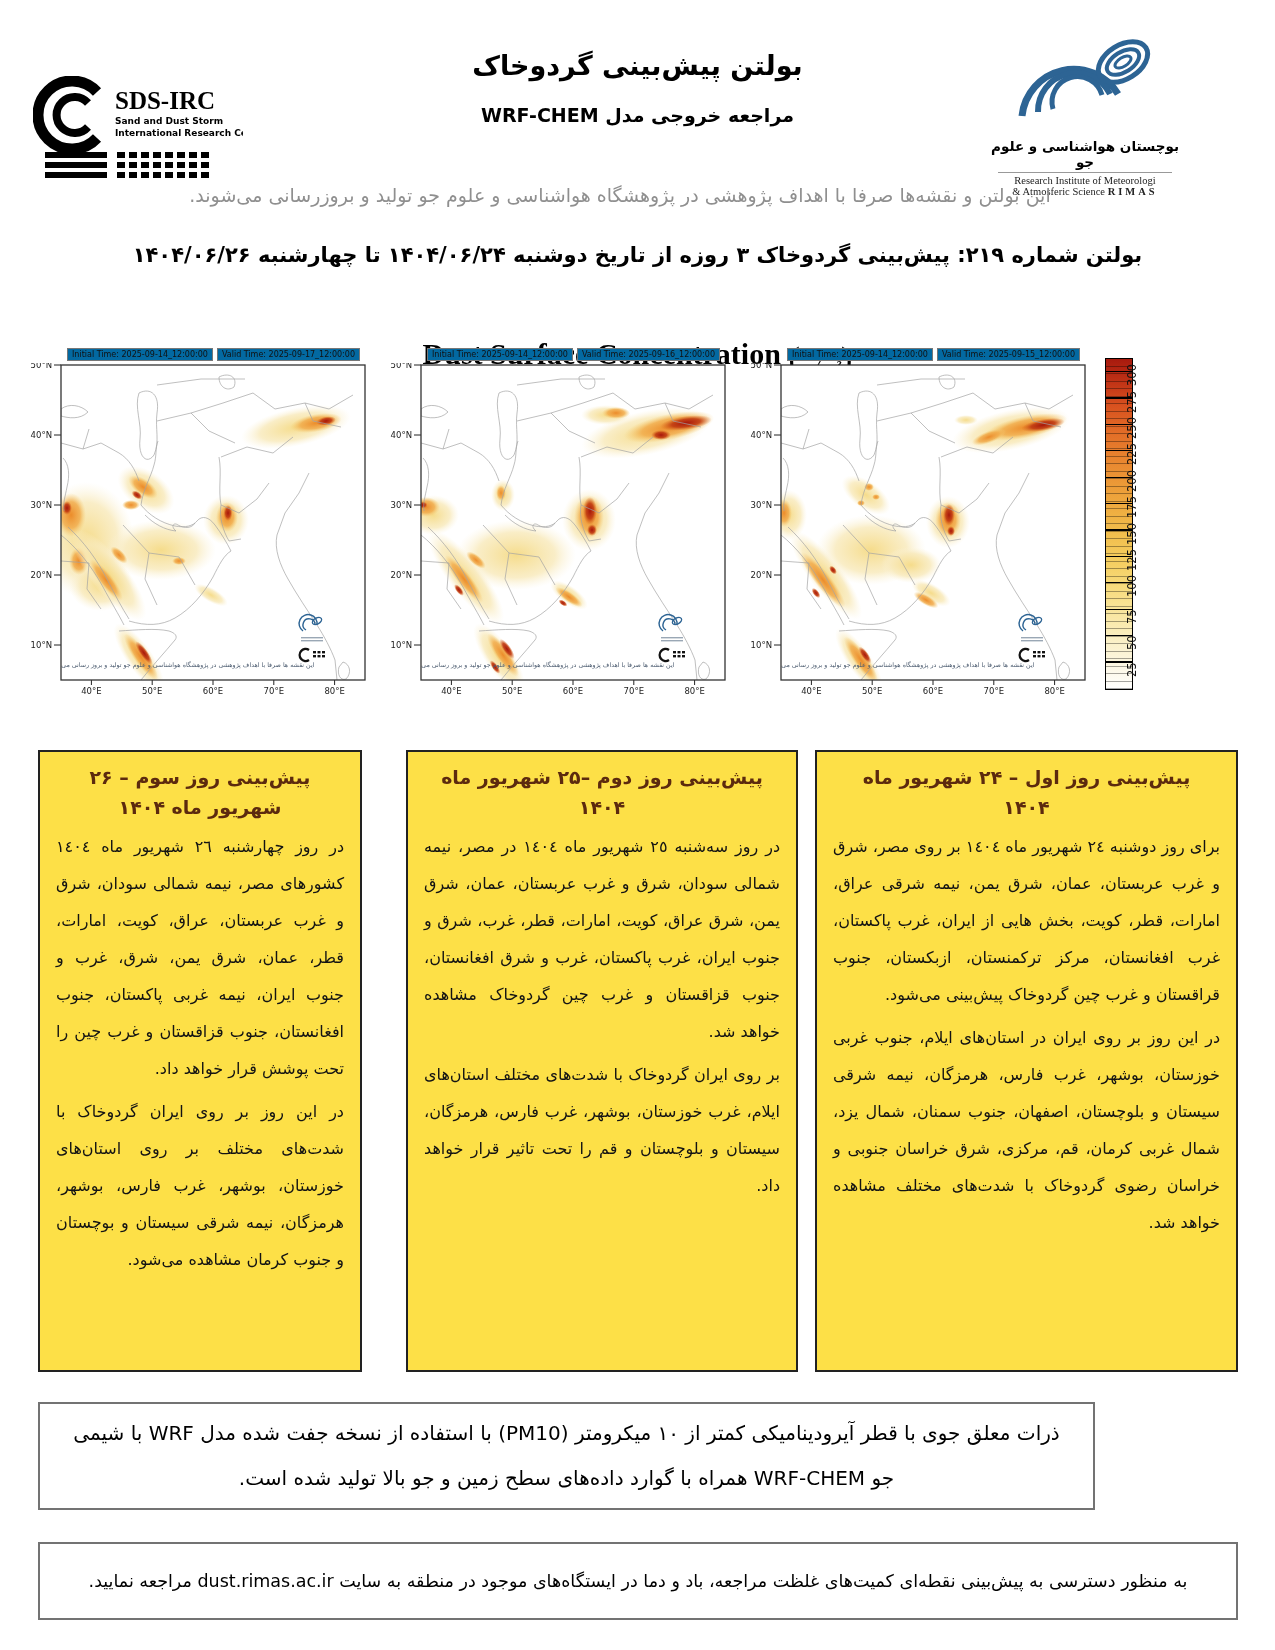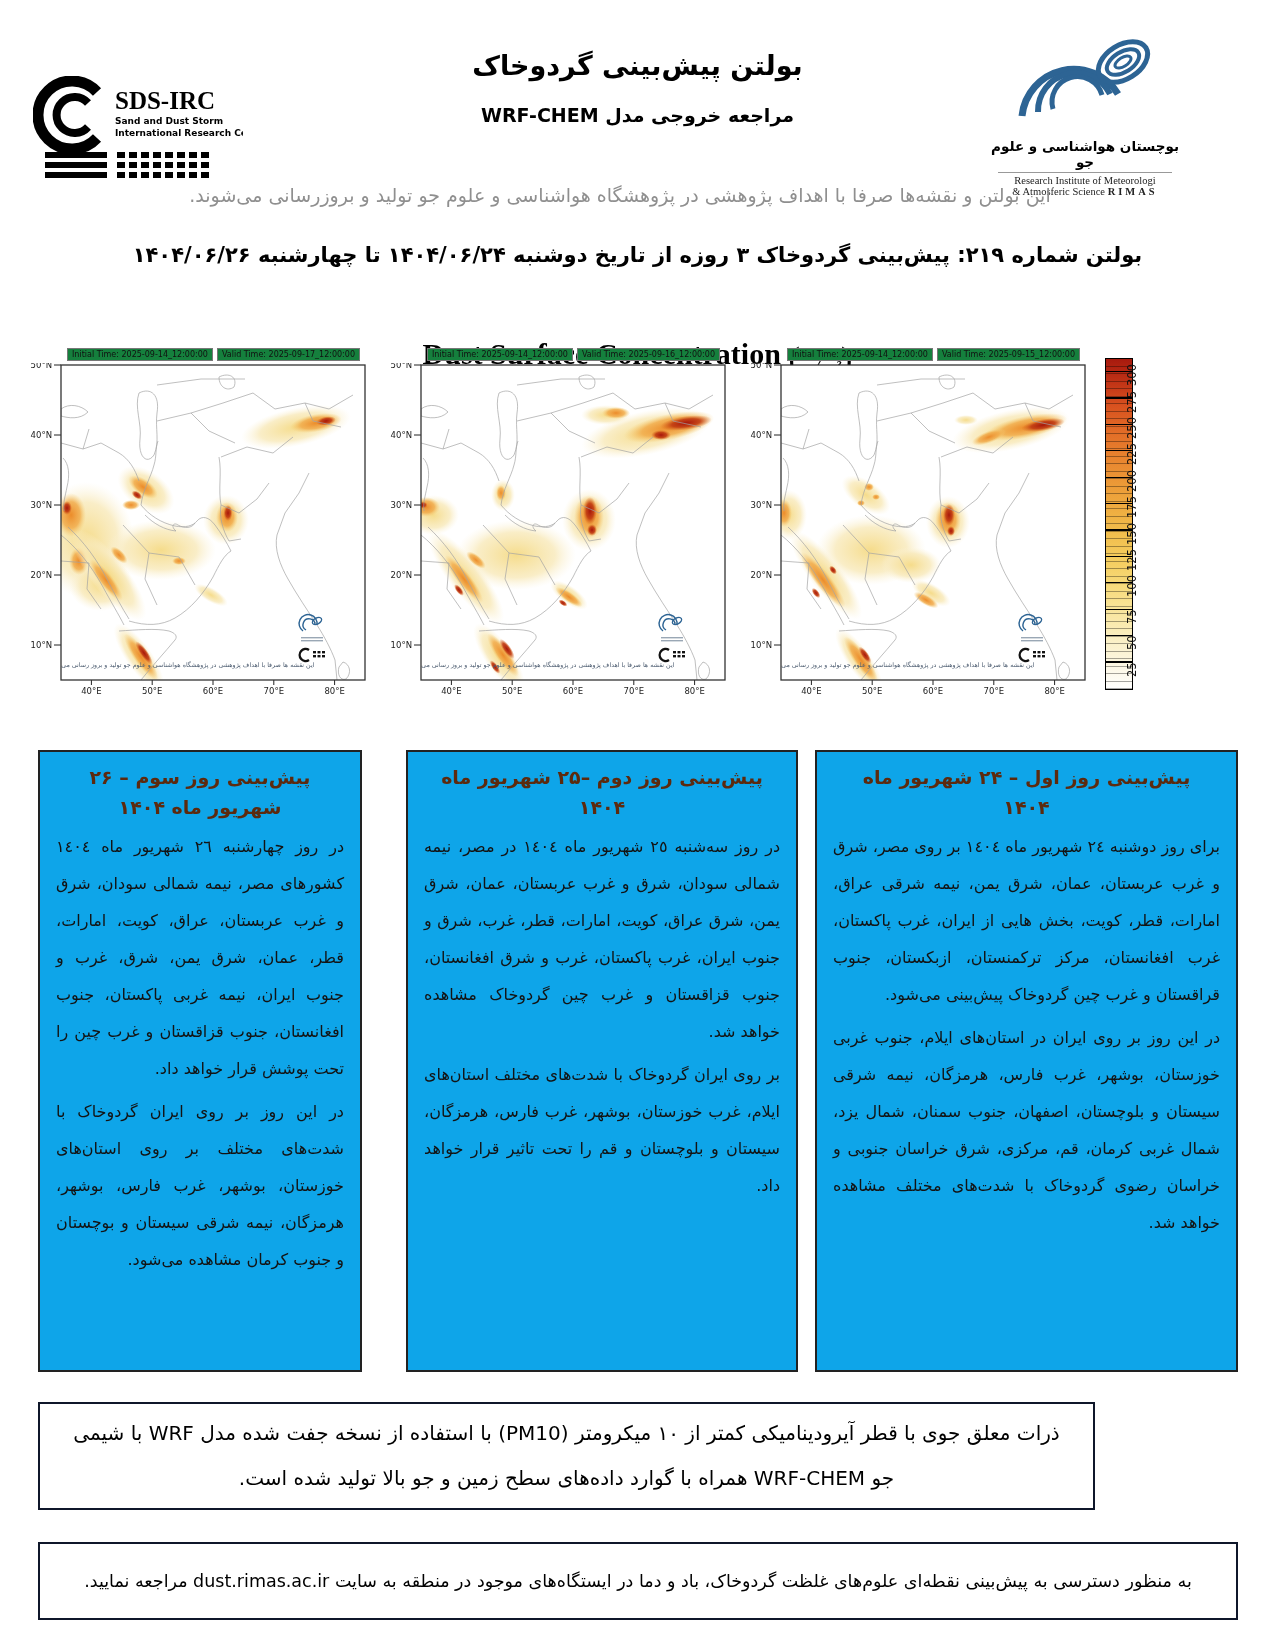--- a/index.html
+++ b/index.html
@@ -20,40 +20,40 @@
   .chart-title{top:292px;left:0;width:100%;text-align:center;font-family:"Liberation Serif",serif;
                font-size:30px;font-weight:bold;color:#000;}
   .unit-wrap{display:inline-block;font-size:26px;vertical-align:-2px;margin-top:48px;}
   .unit-frac{display:inline-block;font-style:italic;font-size:17px;line-height:0;}
   .unit-num{display:inline-block;transform:translateY(-9px);}
   .unit-den{display:inline-block;transform:translateY(7px);}
   .paren{font-size:34px;font-weight:normal;vertical-align:-4px;}
   
   .map-block{top:348px;width:342px;height:350px;}
   .map-times{position:absolute;top:0;left:35px;right:2px;display:flex;justify-content:space-between;padding:0 6px;}
-  .time-box{border:1px solid #777;background:#15803d;font-size:8px;color:#111;padding:1px 4px;white-space:nowrap;}
+  .time-box{border:1px solid #777;background:#0369a1;font-size:8px;color:#111;padding:1px 4px;white-space:nowrap;}
   svg.mapviz{position:absolute;top:15px;left:0;}
   
   .cb-wrap{top:355px;left:1105px;width:70px;height:340px;}
   .cb-bar{position:absolute;left:0;bottom:5px;width:26px;height:330px;border:1px solid #000;
       background:
         repeating-linear-gradient(to top, rgba(0,0,0,.35) 0 .8px, transparent .8px 7.5px),
         linear-gradient(to top,#ffffff 0%,#fdf8e8 6%,#fbf1c9 14%,#f9e7a4 22%,#f7dc80 30%,#f5cf62 38%,
           #f2c04f 46%,#efae41 54%,#ec9a37 62%,#e8842f 70%,#e26c27 78%,#d8511f 86%,#c03316 93%,#a81a0e 100%);}
   .cbt{position:absolute;left:0;width:100%;height:1.3px;background:#000;}
   .cb-labels{position:absolute;left:32px;bottom:5px;width:30px;height:330px;}
   .cbl{position:absolute;left:2px;transform:rotate(-90deg);transform-origin:left bottom;
        font-size:11.5px;color:#111;white-space:nowrap;}
   
-  .fbox{top:750px;height:622px;border:2px solid #222;background:#0ea5e9;box-sizing:border-box;
+  .fbox{top:750px;height:622px;border:2px solid #222;background:#fde047;box-sizing:border-box;
         padding:10px 16px;direction:rtl;}
   .fbox-h{text-align:center;font-size:19px;font-weight:bold;color:#5c2a0e;line-height:30px;}
   .fbox p{margin:6px 0 0 0;font-size:16px;line-height:37px;text-align:justify;color:#131313;}
   
-  .note{border:2px solid #0f172a;background:#fff;box-sizing:border-box;direction:rtl;
+  .note{border:2px solid #737373;background:#fff;box-sizing:border-box;direction:rtl;
         display:flex;align-items:center;justify-content:center;text-align:center;color:#000;}
   .note1{top:1402px;left:38px;width:1057px;height:108px;font-size:20px;line-height:45px;padding:0 30px;}
   .note2{top:1542px;left:38px;width:1200px;height:78px;font-size:17.5px;padding:0 24px;}
 </style>
 </head>
 <body>
 
 <svg width="0" height="0" style="position:absolute" aria-hidden="true">
   <defs>
     <clipPath id="plotclip">
@@ -446,16 +446,16 @@
       <span>پیش‌بینی روز اول – ۲۴ شهریور ماه</span><div>۱۴۰۴</div>
     </div>
     <p>برای روز دوشنبه ٢٤ شهریور ماه ١٤٠٤ بر روی مصر، شرق و غرب عربستان، عمان، شرق یمن، نیمه شرقی عراق، امارات، قطر، کویت، بخش هایی از ایران، غرب پاکستان، غرب افغانستان، مرکز ترکمنستان، ازبکستان، جنوب قراقستان و غرب چین گردوخاک پیش‌بینی می‌شود.</p>
     <p>در این روز بر روی ایران در استان‌های ایلام، جنوب غربی خوزستان، بوشهر، غرب فارس، هرمزگان، نیمه شرقی سیستان و بلوچستان، اصفهان، جنوب سمنان، شمال یزد، شمال غربی کرمان، قم، مرکزی، شرق خراسان جنوبی و خراسان رضوی گردوخاک با شدت‌های مختلف مشاهده خواهد شد.</p>
   </div>
 
   <div class="abs note note1">
     <span>ذرات معلق جوی با قطر آیرودینامیکی کمتر از ١٠ میکرومتر (PM10) با استفاده از نسخه جفت شده مدل WRF با شیمی جو WRF-CHEM همراه با گوارد داده‌های سطح زمین و جو بالا تولید شده است.</span>
   </div>
   <div class="abs note note2">
-    <span>به منظور دسترسی به پیش‌بینی نقطه‌ای علوم‌های غلظت گردوخاک، باد و دما در ایستگاه‌های موجود در منطقه به سایت dust.rimas.ac.ir مراجعه نمایید.</span>
+    <span>به منظور دسترسی به پیش‌بینی نقطه‌ای کمیت‌های غلظت مراجعه، باد و دما در ایستگاه‌های موجود در منطقه به سایت dust.rimas.ac.ir مراجعه نمایید.</span>
   </div>
 
 </div>
 
 </body></html>

